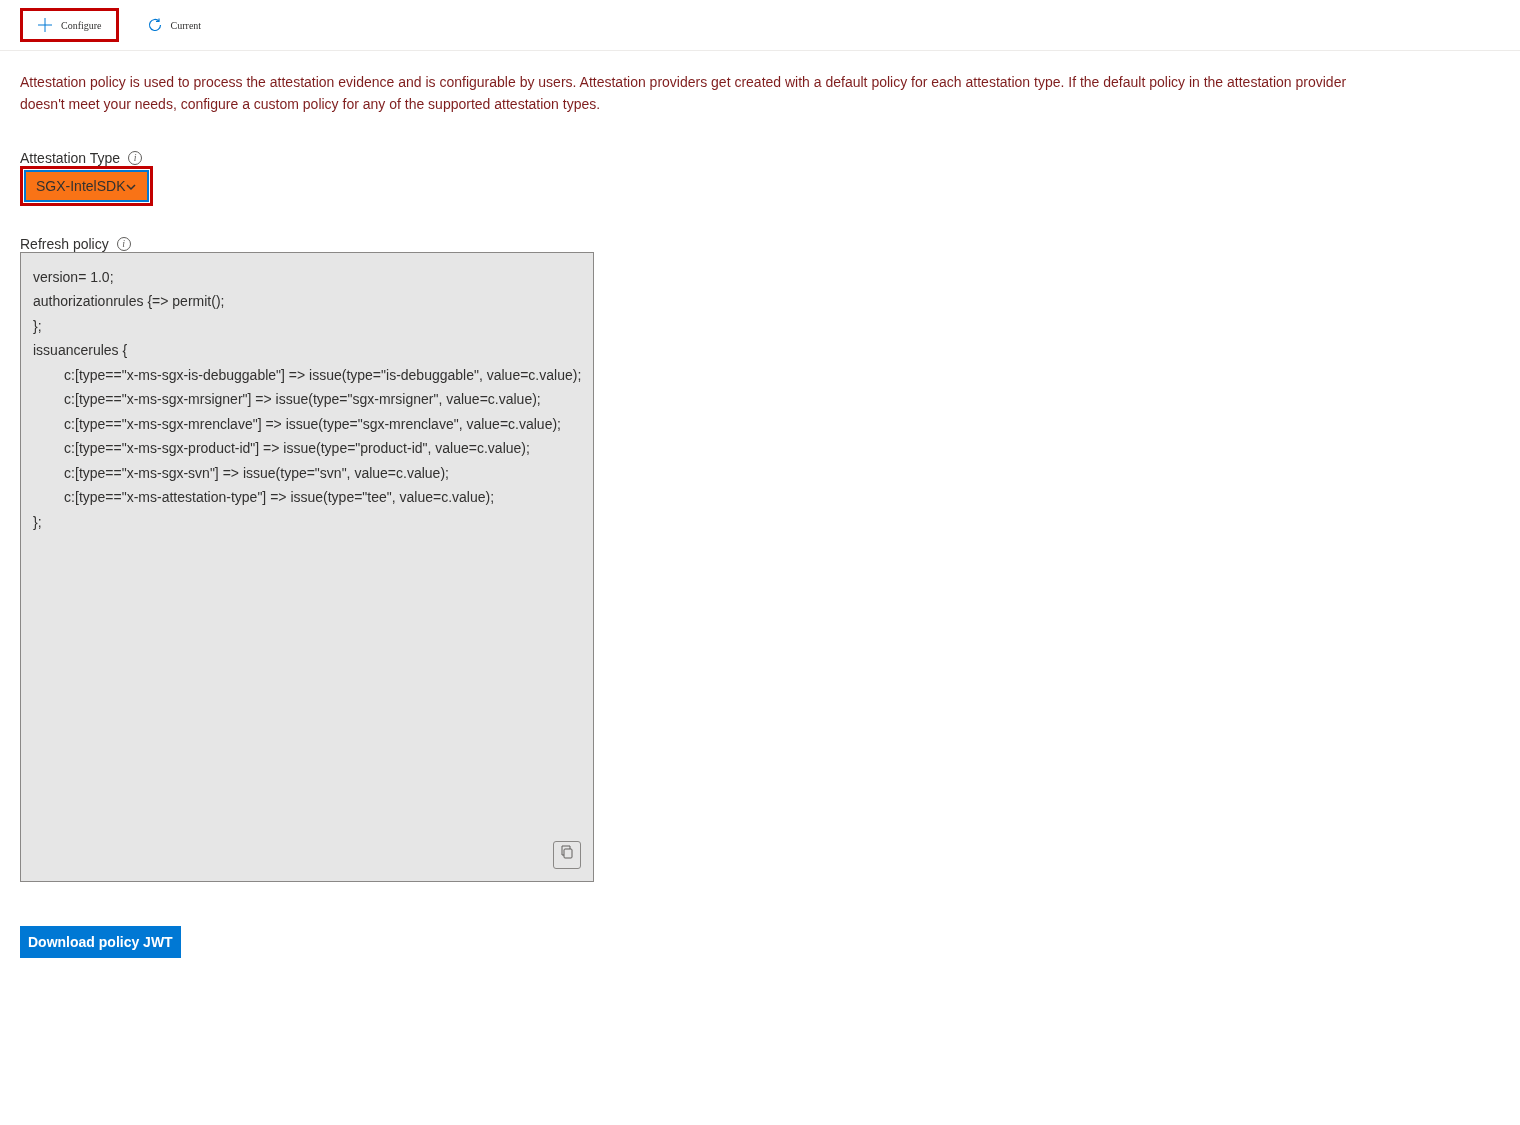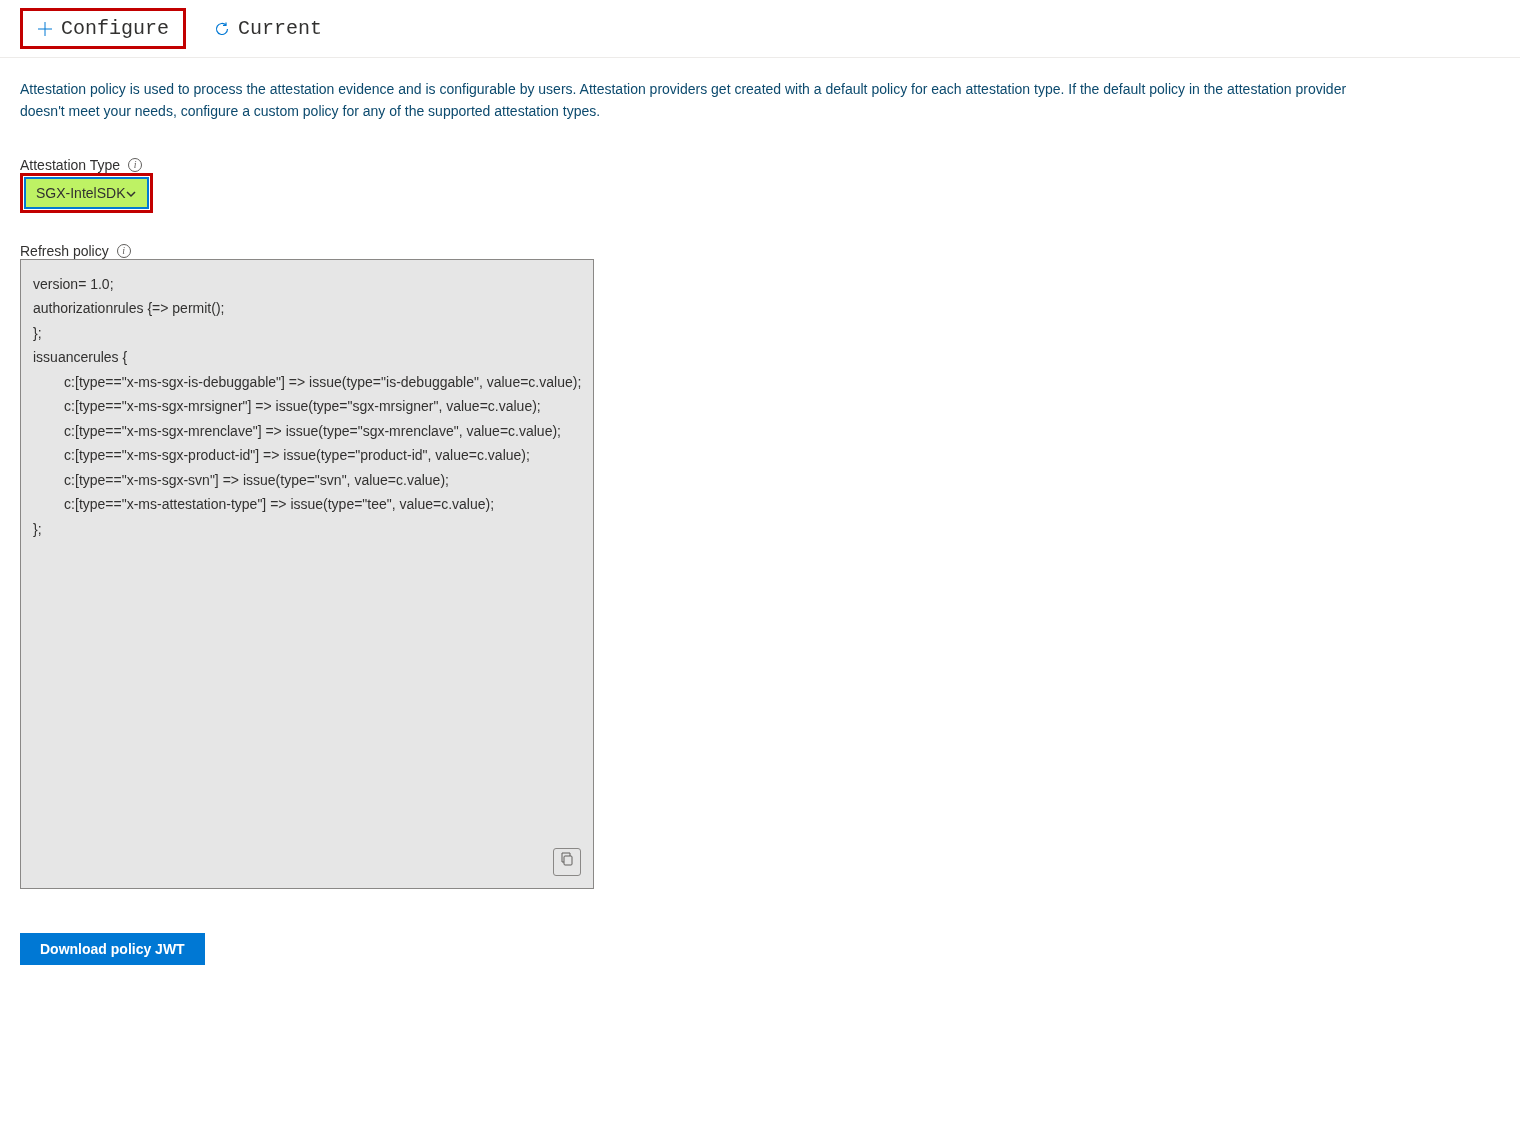--- a/index.html
+++ b/index.html
@@ -22,44 +22,44 @@
       border-bottom: 1px solid #edebe9;
       gap: 20px;
     }
     .toolbar-btn {
       display: flex;
       align-items: center;
       gap: 8px;
       background: none;
       border: none;
       cursor: pointer;
-      font-size: 20px;
+      font-size: 10px;
       color: #323130;
       padding: 4px 8px;
-      font-family: Liberation Mono, monospace;
+      font-family: Liberation Serif, serif;
     }
     .toolbar-btn .icon {
       width: 16px;
       height: 16px;
       display: flex;
       align-items: center;
       justify-content: center;
       color: #0078d4;
     }
     .highlight-red {
       border: 3px solid #c20000;
       padding: 2px 6px;
     }
     .content {
       padding: 20px;
     }
     .description {
       font-size: 14px;
       line-height: 1.6;
-      color: #0c4a6e;
+      color: #7f1d1d;
       margin-bottom: 28px;
       max-width: 1350px;
     }
     .form-row {
       display: flex;
       align-items: flex-start;
       margin-bottom: 24px;
       flex-direction: column;
     }
     .form-label {
@@ -90,21 +90,21 @@
       max-width: 890px;
     }
     .dropdown-highlight {
       border: 3px solid #c20000;
       padding: 1px;
     }
     .dropdown {
       width: 100%;
       height: 32px;
       border: 2px solid #0078d4;
-      background: #bef264;
+      background: #f97316;
       display: flex;
       align-items: center;
       justify-content: flex-start;
       padding: 0 10px;
       cursor: pointer;
       font-size: 14px;
       color: #323130;
     }
     .dropdown .chevron {
       width: 12px;
@@ -136,21 +136,21 @@
       border-radius: 3px;
       display: flex;
       align-items: center;
       justify-content: center;
       cursor: pointer;
     }
     .download-btn {
       background: #0078d4;
       color: #ffffff;
       border: none;
-      padding: 8px 20px;
+      padding: 8px 8px;
       font-size: 14px;
       font-weight: 600;
       cursor: pointer;
       font-family: inherit;
       margin-top: 20px;
     }
   </style>
 </head>
 <body>
 

